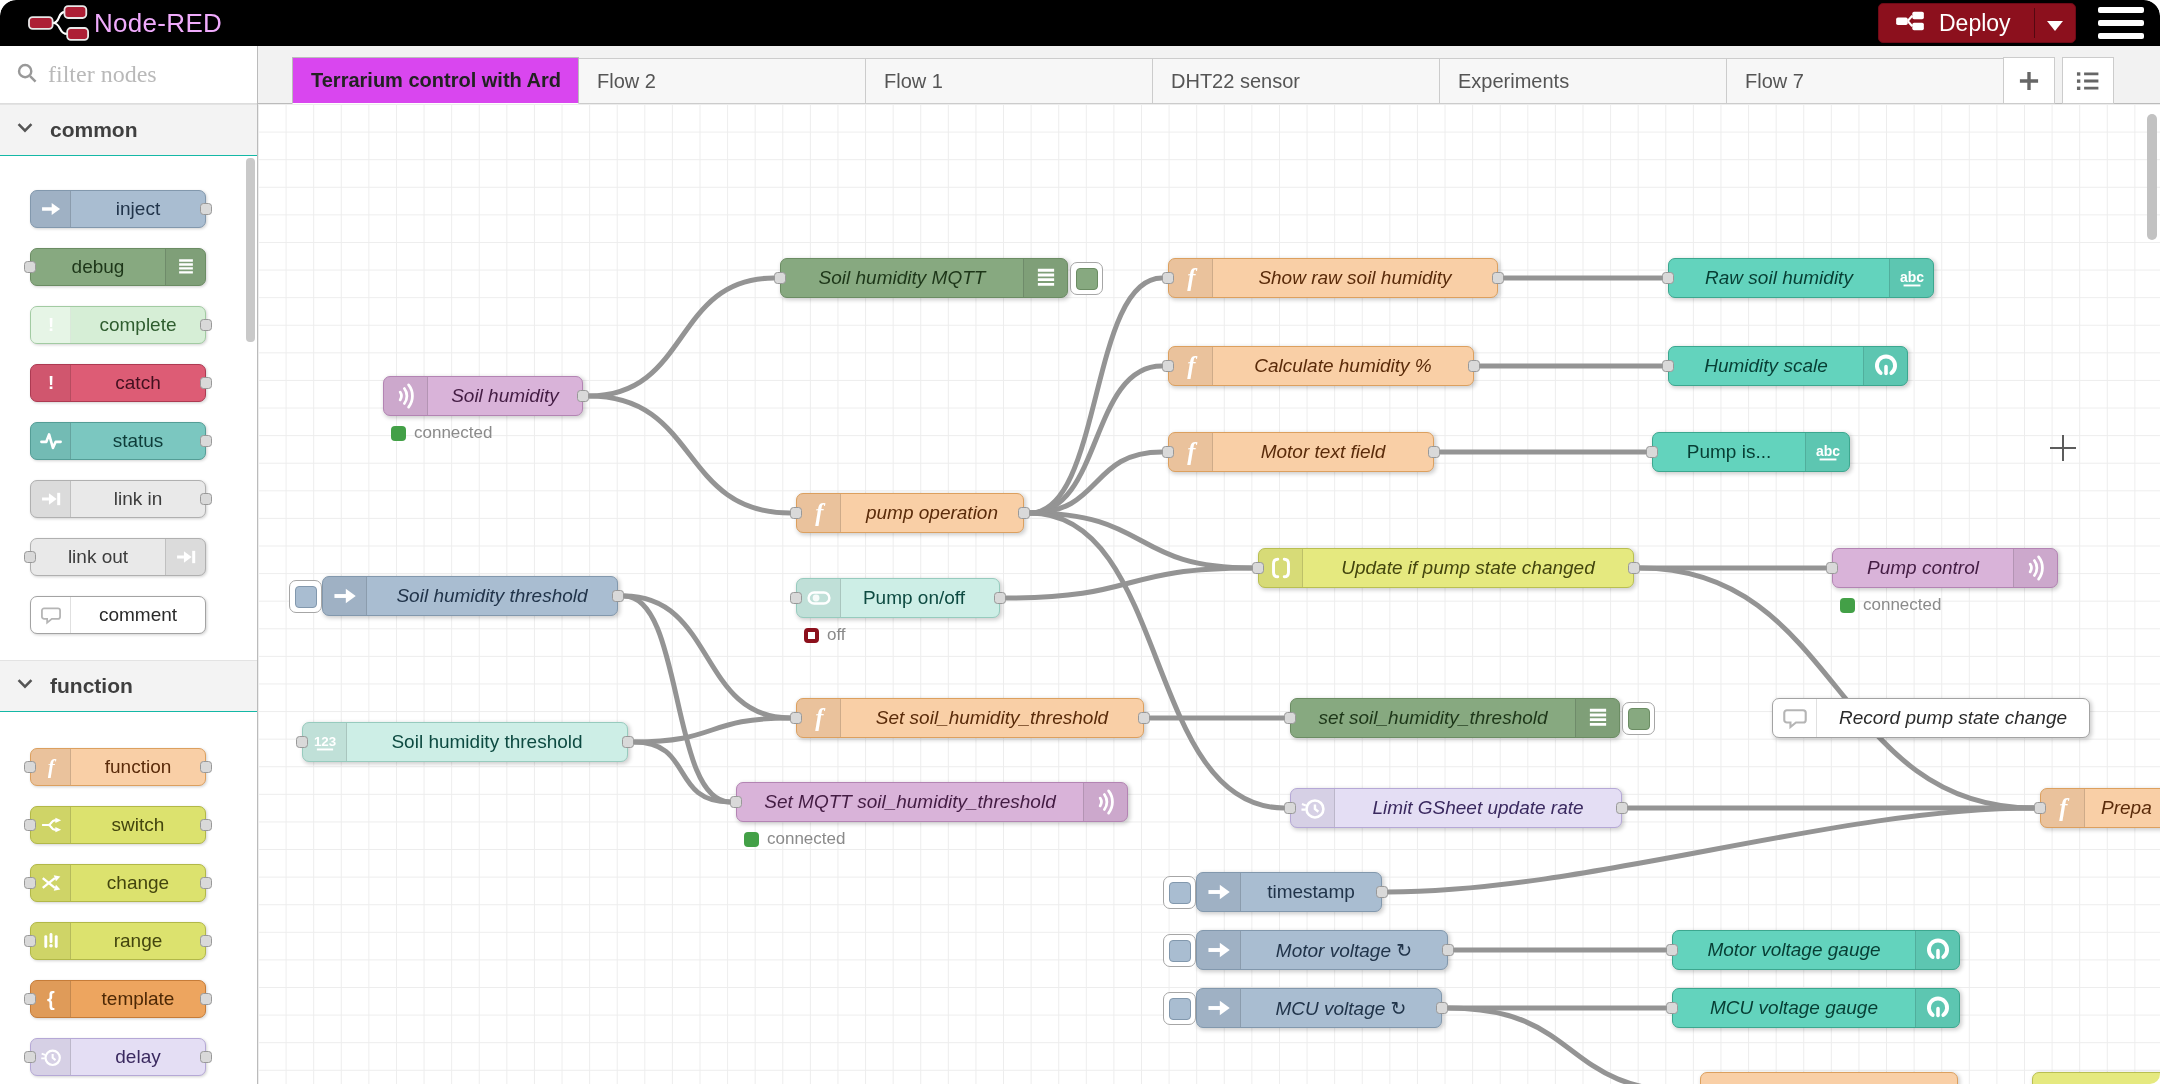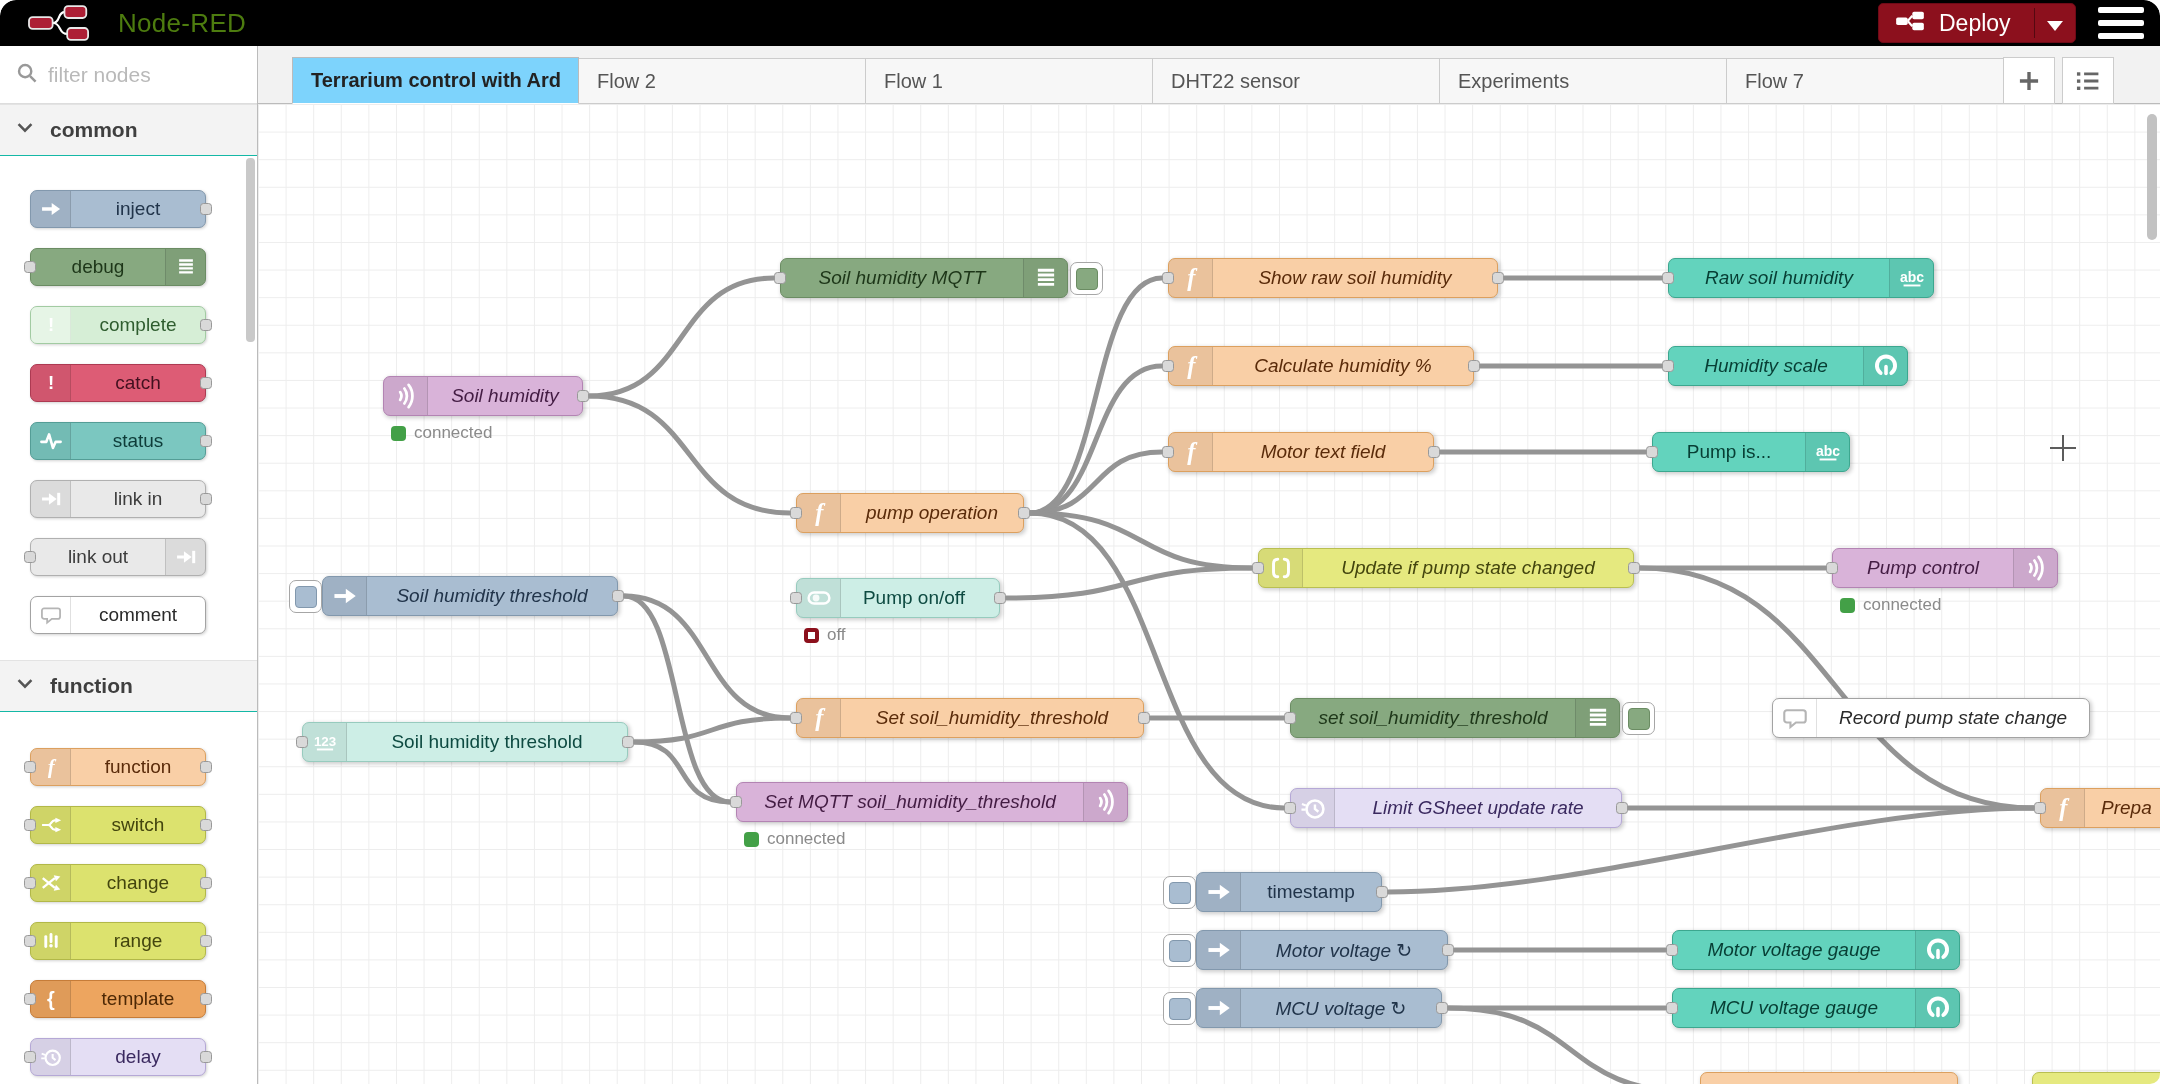--- a/index.html
+++ b/index.html
@@ -5,55 +5,55 @@
   * { margin:0; padding:0; box-sizing:border-box; }
   html,body { background:#ffffff; }
   body { font-family:"Liberation Sans","DejaVu Sans",sans-serif; }
   .app { position:relative; width:2160px; height:1084px; overflow:hidden;
          border-radius:16px 16px 10px 10px; background:#fff; }
 
   
   .header { position:absolute; left:0; top:0; width:100%; height:46px; background:#000;
             display:flex; align-items:center; border-radius:16px 16px 0 0; }
   .logo { margin-left:26px; display:flex; align-items:center; }
-  .app-title { color:#4d7c0f; font-size:26px; margin-left:26px; letter-spacing:.3px; }
+  .app-title { color:#f0abfc; font-size:26px; margin-left:2px; letter-spacing:.3px; }
   .header-right { position:absolute; right:0; top:0; height:46px; display:flex; align-items:center;border-radius:22px; }
   .deploy-btn { position:relative; display:flex; align-items:center; height:40px; width:198px;
                 background:#8C101D; border:1px solid #6e0a17; border-radius:5px; cursor:pointer; }
   .deploy-btn .dicon { margin-left:16px; }
   .deploy-label { color:#fff; font-size:23px; margin-left:14px; }
   .deploy-divider { position:absolute; right:40px; top:4px; bottom:4px; width:1px; background:rgba(0,0,0,.4); }
   .deploy-caret { position:absolute; right:12px; top:17px; width:0; height:0;
                   border-left:8px solid transparent; border-right:8px solid transparent; border-top:10px solid #fff; }
   .hamburger { width:46px; height:32px; margin:0 16px 0 22px; display:flex; flex-direction:column; justify-content:space-between; cursor:pointer; }
   .hamburger span { display:block; height:6px; border-radius:2px; background:#fff; }
 
   
   .tabbar { position:absolute; left:258px; top:46px; right:0; height:58px; background:#f2f2f2;
             border-bottom:1px solid #bbb; }
   .tabs { position:absolute; left:34px; bottom:-1px; display:flex; height:47px; }
   .tab { width:287px; height:46px; margin-top:1px; background:#f7f7f7; border:1px solid #ccc; border-left:none;
          display:flex; align-items:center; padding:0 18px; font-size:20px; color:#555;
          overflow:hidden; white-space:nowrap; cursor:pointer; }
   .tab:first-child { border-left:1px solid #ccc; }
-  .tab.active { background:#7dd3fc; border-color:#bbb; border-bottom:1px solid #fff; height:47px; margin-top:0;
+  .tab.active { background:#d946ef; border-color:#bbb; border-bottom:1px solid #fff; height:47px; margin-top:0;
                 font-weight:bold; color:#222; }
   .tab span { overflow:hidden; white-space:nowrap; }
   .tab-btn { position:absolute; bottom:-1px; width:52px; height:47px; background:#fff; border:1px solid #ccc;
              display:flex; align-items:center; justify-content:center; cursor:pointer; }
   .tab-btn.add { right:105px; }
   .tab-btn.list { right:46px; }
 
   
   .sidebar { position:absolute; left:0; top:46px; width:258px; bottom:0; background:#fff; border-right:1px solid #bbb; }
   .search { position:absolute; left:0; top:0; width:100%; height:58px; border-bottom:1px solid #ddd;
             display:flex; align-items:center; background:#fff; }
   .search .mag { margin-left:16px; }
-  .search input { border:none; outline:none; font-size:21px; color:#555; margin-left:10px; width:190px;
-                  font-family:Liberation Sans, sans-serif; background:transparent; }
+  .search input { border:none; outline:none; font-size:24px; color:#555; margin-left:10px; width:190px;
+                  font-family:Liberation Serif, serif; background:transparent; }
   .search input::placeholder { color:#b9b9b9; }
   .palette { position:absolute; left:0; top:58px; right:0; bottom:0; overflow:hidden; }
   .cat-header { position:absolute; left:0; width:100%; height:52px; background:#f3f3f3;
                 border-top:1px solid #e3e3e3; border-bottom:1px solid #14b8a6;
                 display:flex; align-items:center; cursor:pointer; }
   .cat-header .chev { margin-left:16px; }
   .cat-header .cat-label { font-size:21px; font-weight:bold; color:#3f3f3f; margin-left:16px; }
   .pal-node { position:absolute; left:30px; width:176px; height:38px; border-radius:7px;
               border:1.5px solid var(--border); background:var(--bg);
               box-shadow:1px 1px 3px rgba(0,0,0,.18); cursor:grab; }

